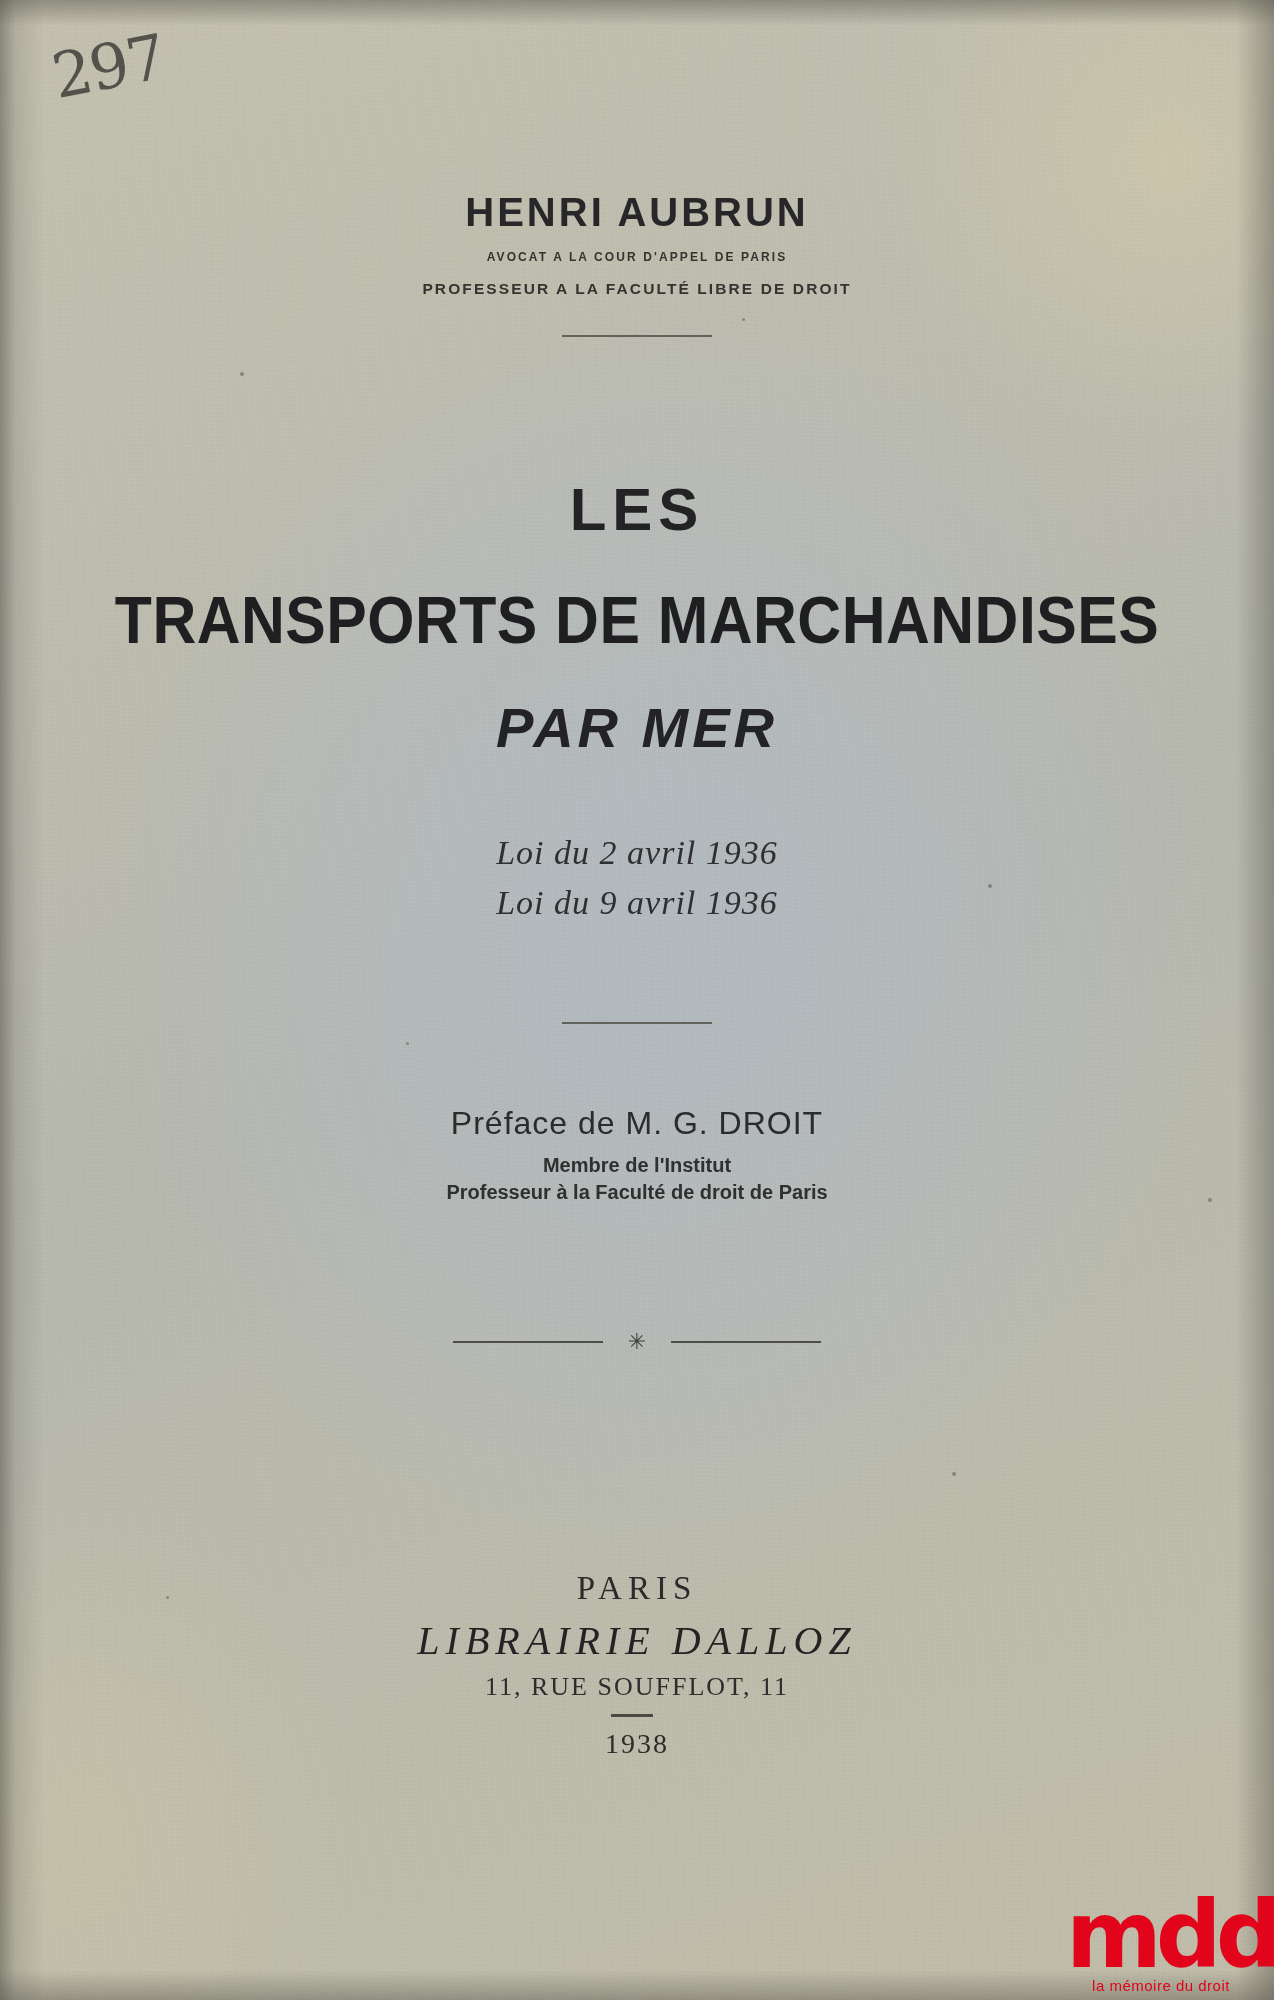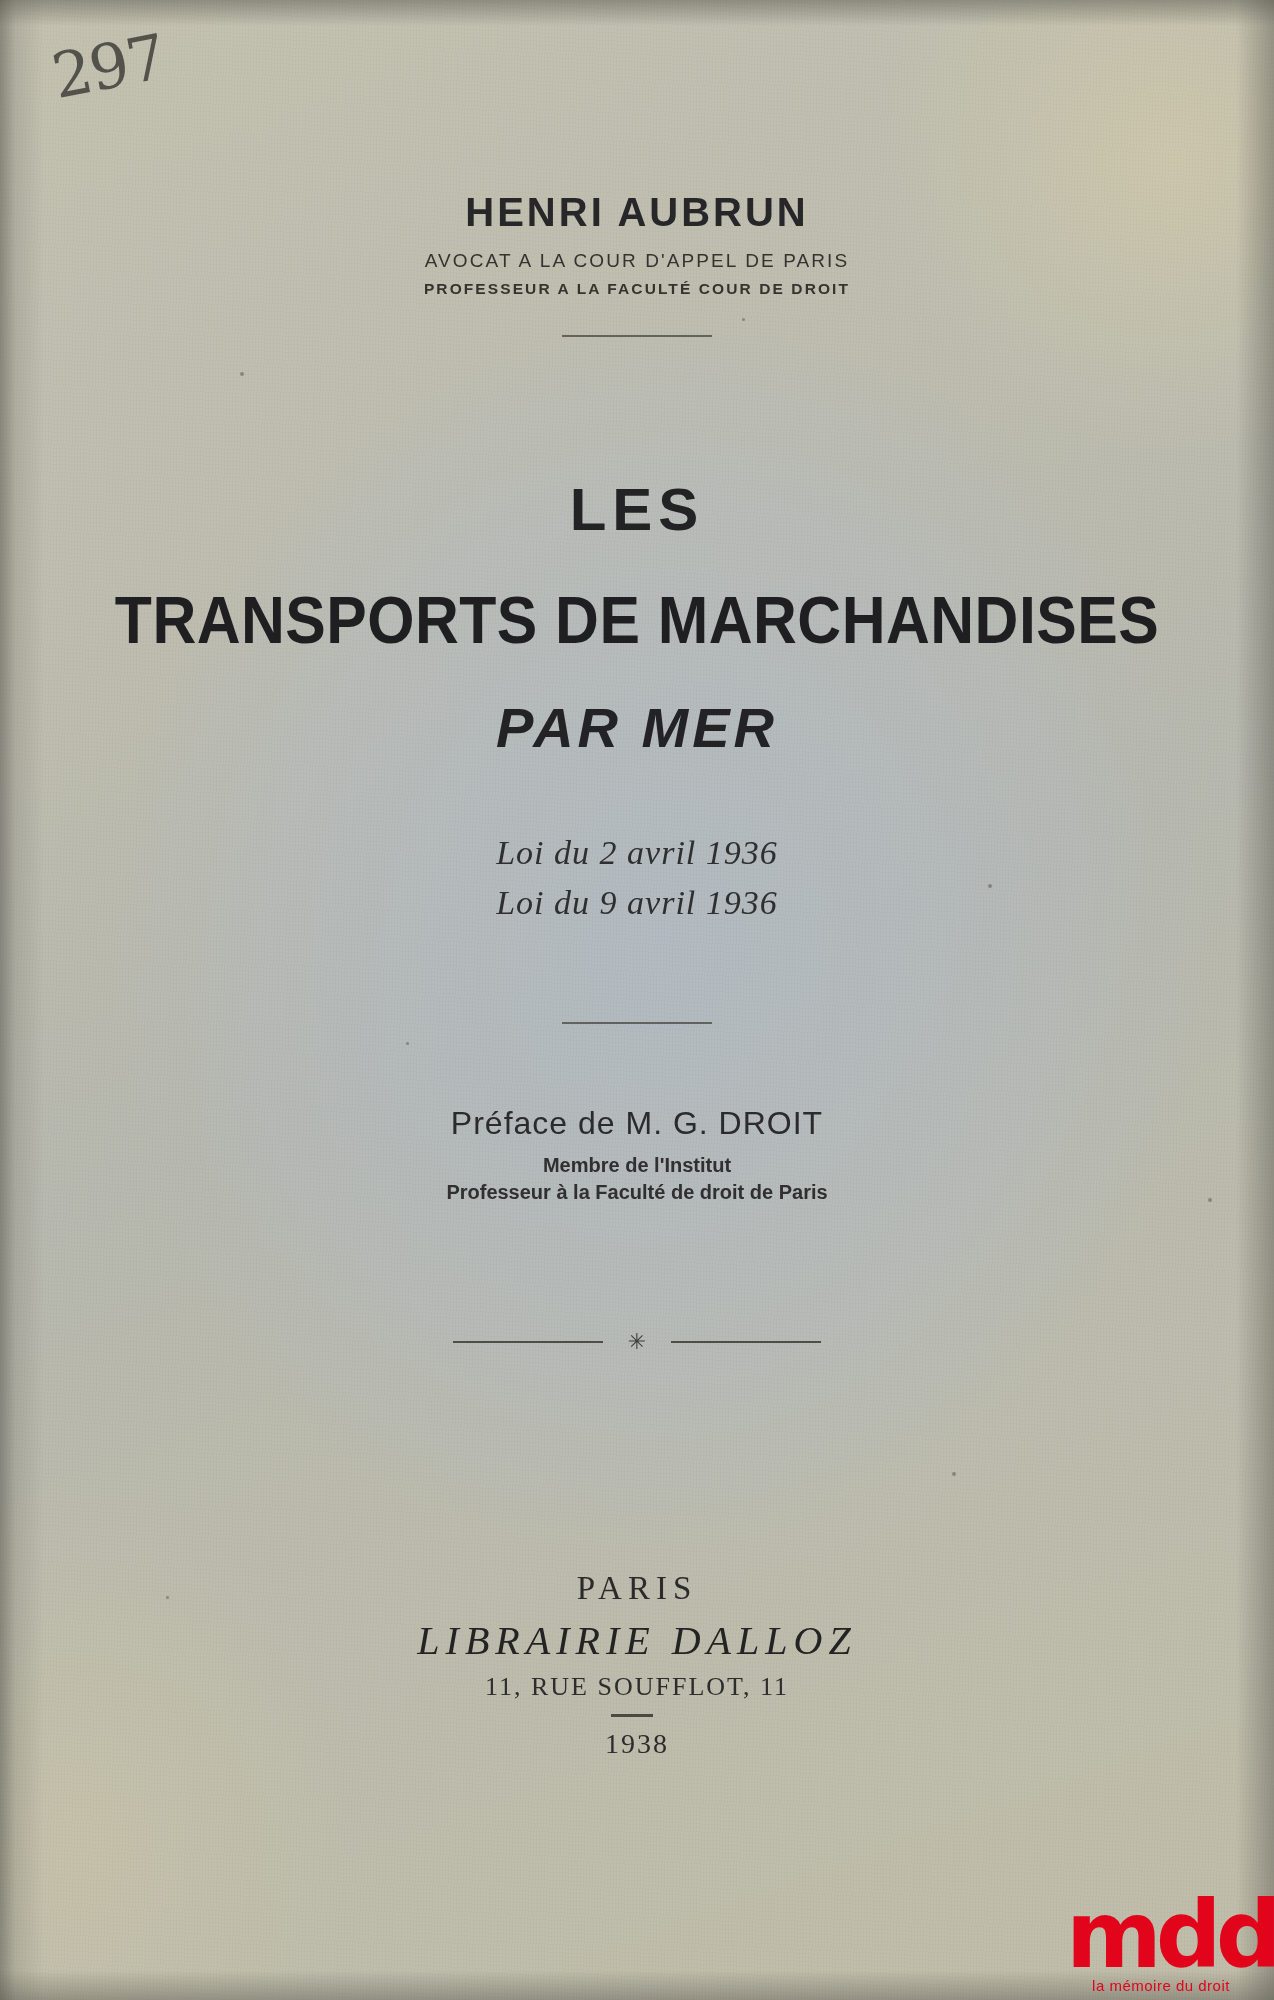--- a/index.html
+++ b/index.html
@@ -82,22 +82,22 @@
     position: absolute; top: 190px; width: 1274px;
     font-family: "Liberation Sans", sans-serif;
     font-weight: bold;
     font-size: 40px;
     letter-spacing: 3px;
     color: #27272a;
   }
   .author-line1 {
     position: absolute; top: 250px; width: 1274px;
     font-family: "Liberation Sans", sans-serif;
-    font-weight: normal;
-    font-size: 19px;
+    font-weight: bold;
+    font-size: 12px;
     letter-spacing: 2.1px;
     color: #34332f;
   }
   .author-line2 {
     position: absolute; top: 280px; width: 1274px;
     font-family: "Liberation Sans", sans-serif;
     font-weight: bold;
     font-size: 15.5px;
     letter-spacing: 2.1px;
     color: #34332f;
@@ -263,21 +263,21 @@
   <div class="speck" style="left:952px; top:1472px; width:4px; height:4px;"></div>
   <div class="speck" style="left:1208px; top:1198px; width:4px; height:4px;"></div>
   <div class="speck" style="left:166px; top:1596px; width:3px; height:3px;"></div>
 
   <div class="handwritten">297</div>
 
   <div class="content">
 
     <div class="author">HENRI AUBRUN</div>
     <div class="author-line1">AVOCAT A LA COUR D'APPEL DE PARIS</div>
-    <div class="author-line2">PROFESSEUR A LA FACULTÉ COUR DE DROIT</div>
+    <div class="author-line2">PROFESSEUR A LA FACULTÉ LIBRE DE DROIT</div>
 
     <div class="rule rule-1"></div>
 
     <div class="title-les">LES</div>
     <div class="title-main">TRANSPORTS DE MARCHANDISES</div>
     <div class="title-sub">PAR MER</div>
 
     <div class="laws">
       <div>Loi du 2 avril 1936</div>
       <div>Loi du 9 avril 1936</div>

